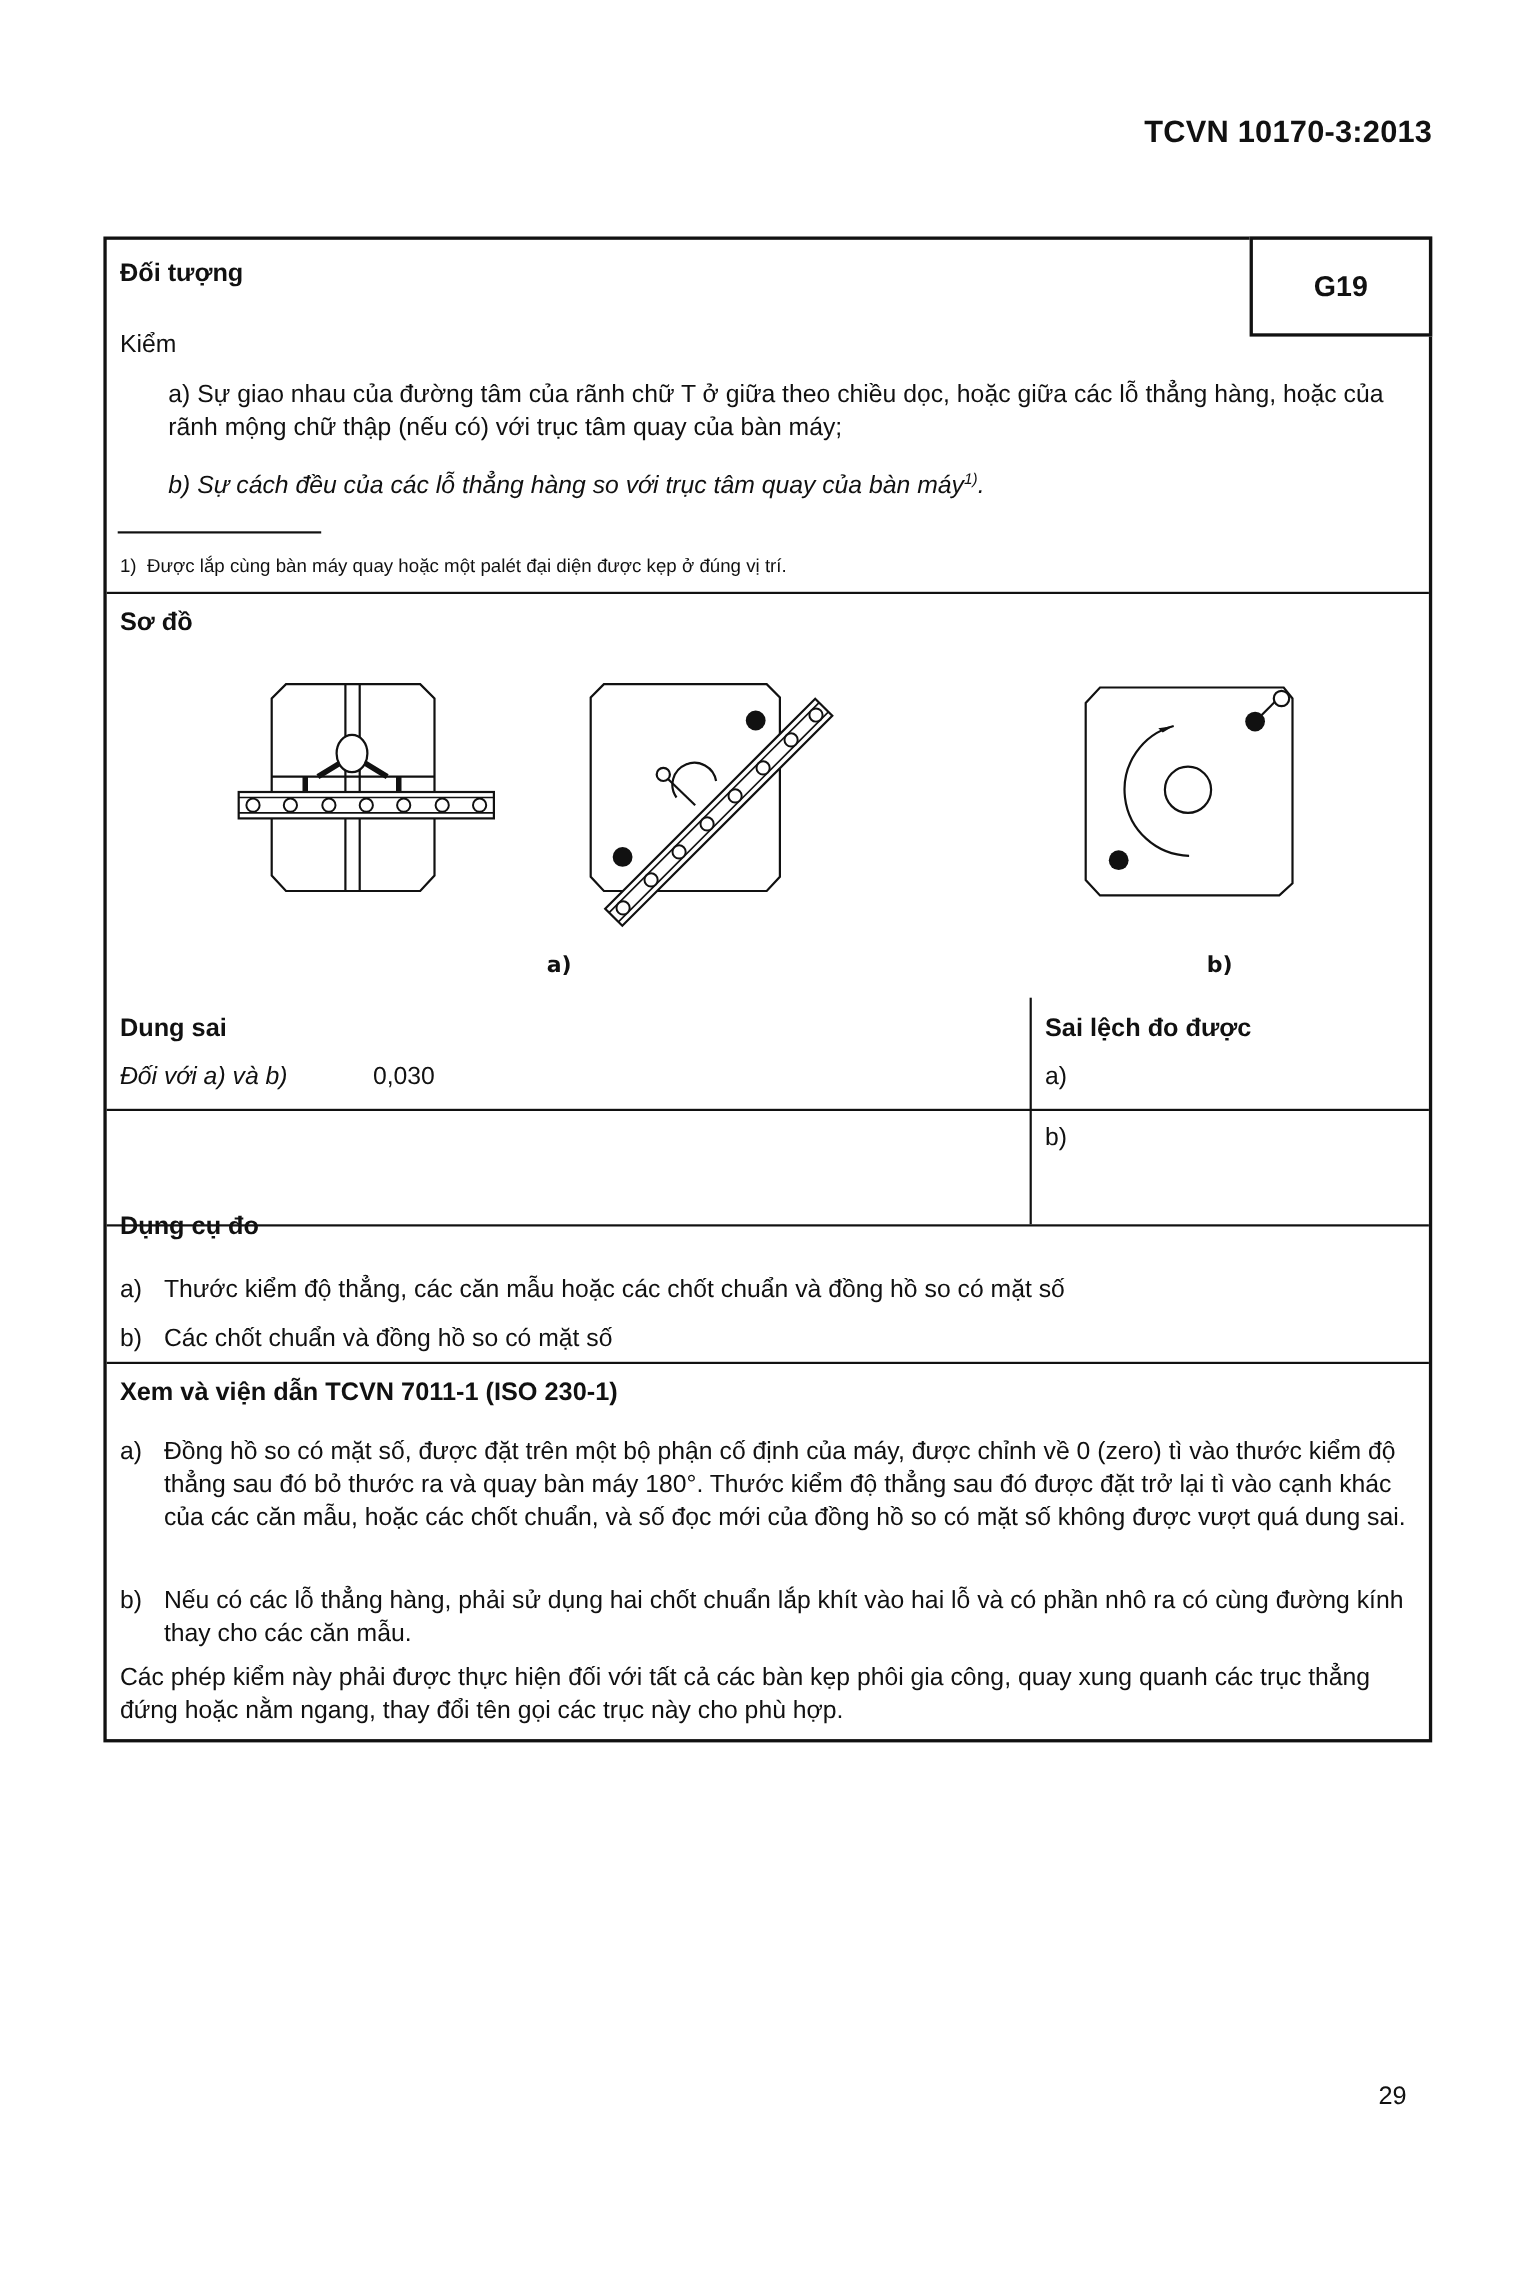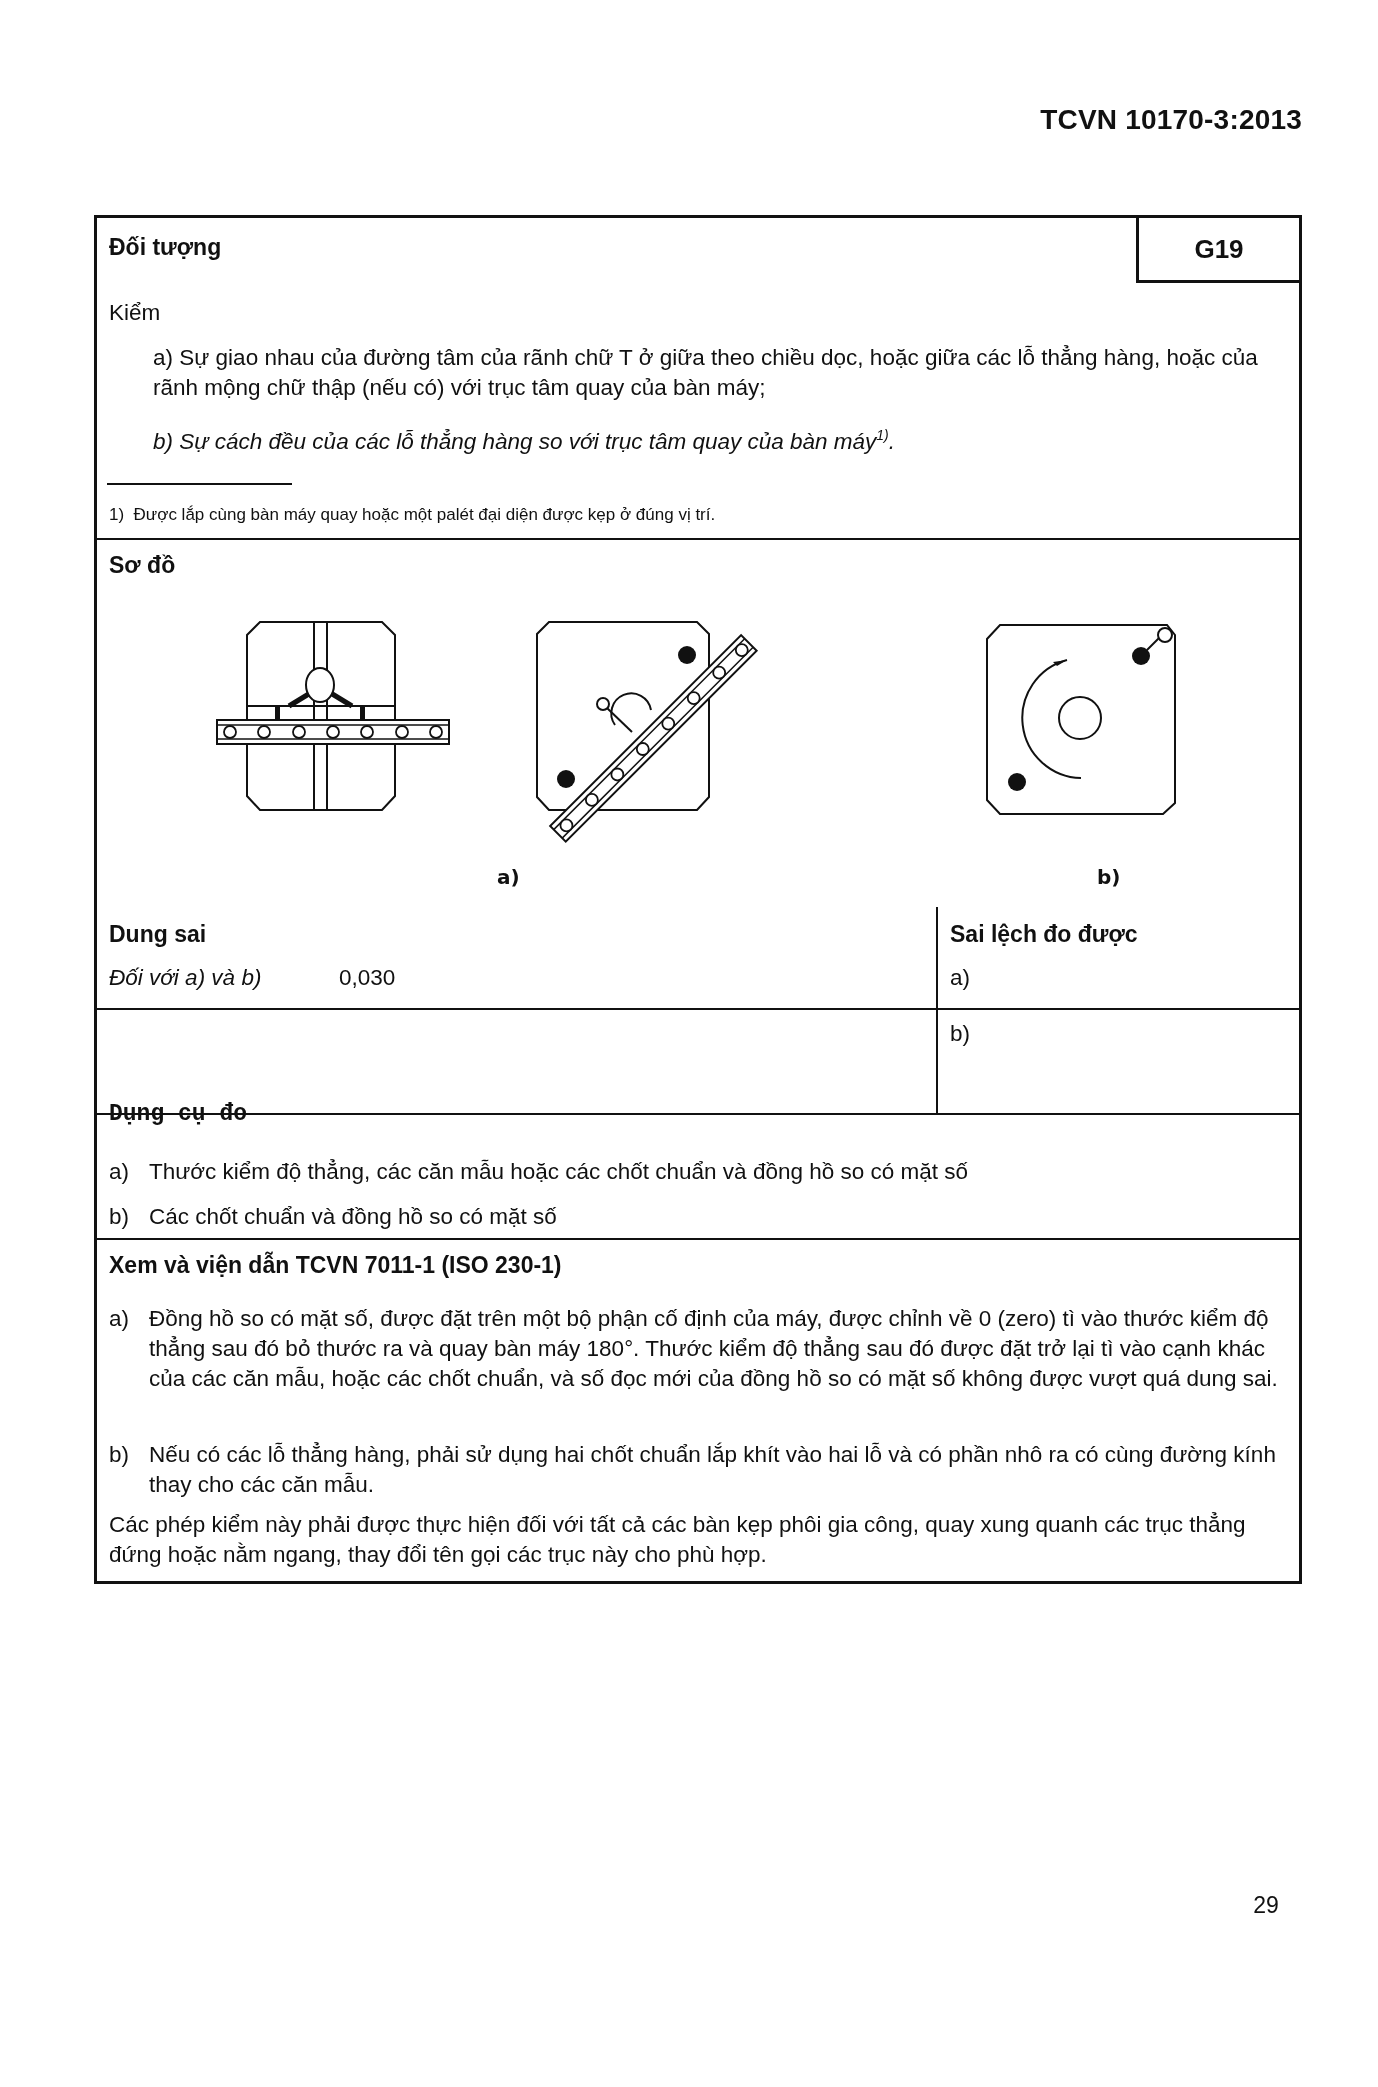--- a/index.html
+++ b/index.html
@@ -15,21 +15,21 @@
       position: absolute; left: 1230px; top: 1892px; width: 72px; text-align: center;
       font-size: 23px;
     }
     .sheet {
       position: absolute; left: 94px; top: 215px; width: 1208px; height: 1369px;
       border: 3px solid #111; box-sizing: border-box;
     }
     .sec { position: absolute; left: 0; right: 0; box-sizing: border-box; }
     .sec-border-b { border-bottom: 2px solid #111; }
     .g19-box {
-      position: absolute; right: -3px; top: -3px; width: 166px; height: 68px;
+      position: absolute; right: -3px; top: -3px; width: 166px; height: 91px;
       border: 3px solid #111; box-sizing: border-box; background: #fff;
       display: flex; align-items: center; justify-content: center;
       font-weight: bold; font-size: 26px;
     }
     .heading { font-weight: bold; font-size: 23px; position: absolute; left: 12px; }
     .txt { font-size: 22.5px; line-height: 30px; position: absolute; }
     .fn-rule { position: absolute; left: 10px; top: 265px; width: 185px; height: 0; border-top: 2px solid #111; }
     .fn { font-size: 17px; position: absolute; left: 12px; top: 287px; }
     sup { font-size: 14px; }
     .divider-v { position: absolute; left: 839px; top: 0; bottom: 0; border-left: 2px solid #111; }
@@ -136,21 +136,21 @@
     <div class="divider-v"></div>
     <div class="heading" style="top:14px;">Dung sai</div>
     <div class="txt" style="left:12px;top:56px;font-style:italic;">Đối với a) và b)</div>
     <div class="txt" style="left:242px;top:56px;">0,030</div>
     <div class="heading" style="left:853px;top:14px;">Sai lệch đo được</div>
     <div class="txt" style="left:853px;top:56px;">a)</div>
     <div class="txt" style="left:853px;top:112px;">b)</div>
   </div>
 
   <div class="sec sec-border-b" style="top:869px;height:153px;">
-    <div class="heading" style="top:14px;font-family:Liberation Mono, monospace;">Dụng cụ đo</div>
+    <div class="heading" style="top:14px;">Dụng cụ đo</div>
     <div class="hang" style="top:70px;">
       <span class="lbl">a)</span>
       <span class="body">Thước kiểm độ thẳng, các căn mẫu hoặc các chốt chuẩn và đồng hồ so có mặt số</span>
     </div>
     <div class="hang" style="top:115px;">
       <span class="lbl">b)</span>
       <span class="body">Các chốt chuẩn và đồng hồ so có mặt số</span>
     </div>
   </div>
 

